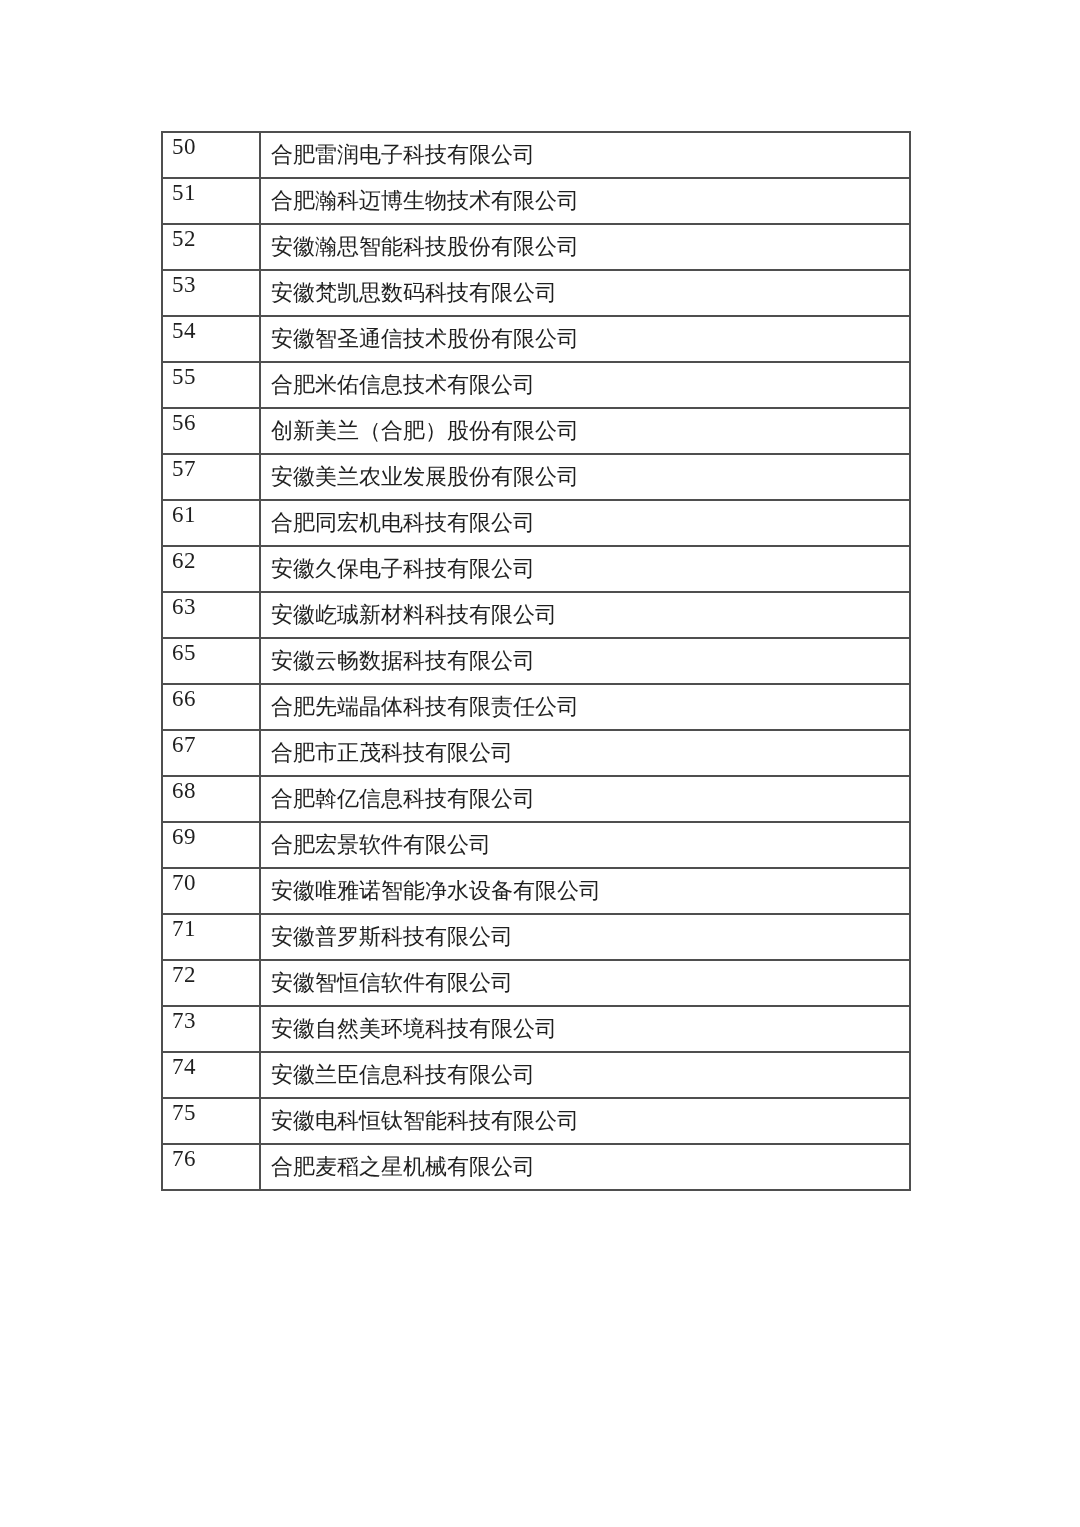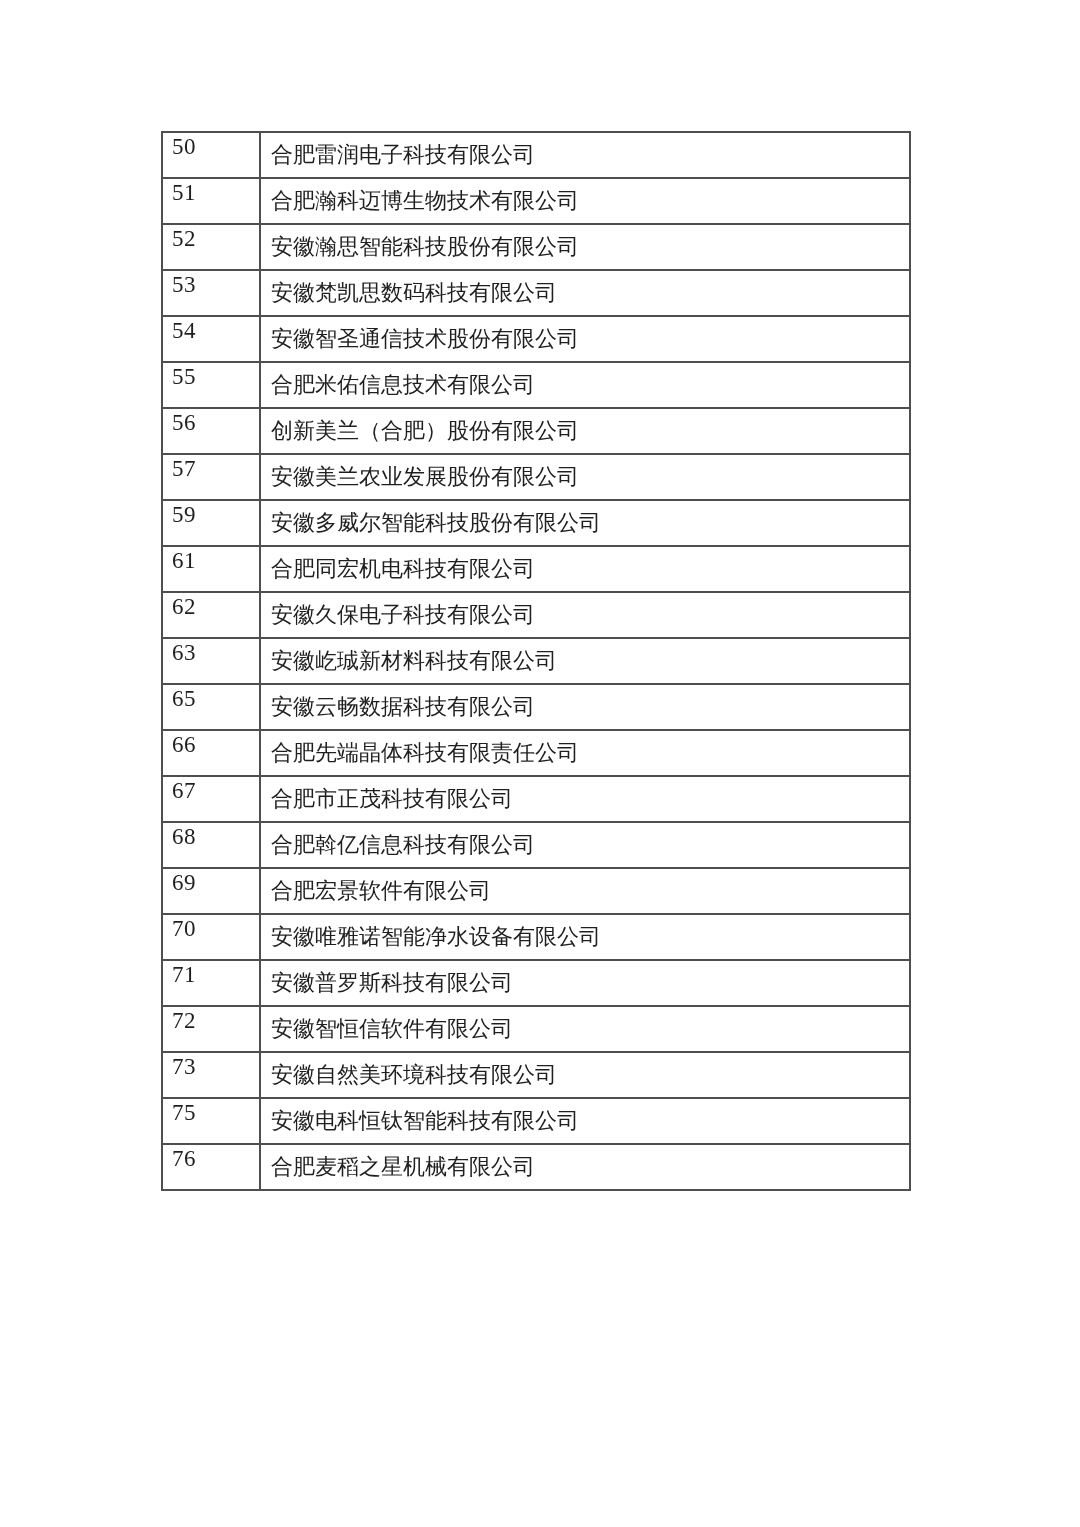--- a/index.html
+++ b/index.html
@@ -80,24 +80,20 @@
         </tr>
         <tr>
           <td class="num-cell">56</td>
           <td class="name-cell">创新美兰（合肥）股份有限公司</td>
         </tr>
         <tr>
           <td class="num-cell">57</td>
           <td class="name-cell">安徽美兰农业发展股份有限公司</td>
         </tr>
         <tr>
-          <td class="num-cell">59</td>
-          <td class="name-cell">安徽多威尔智能科技股份有限公司</td>
-        </tr>
-        <tr>
           <td class="num-cell">61</td>
           <td class="name-cell">合肥同宏机电科技有限公司</td>
         </tr>
         <tr>
           <td class="num-cell">62</td>
           <td class="name-cell">安徽久保电子科技有限公司</td>
         </tr>
         <tr>
           <td class="num-cell">63</td>
           <td class="name-cell">安徽屹珹新材料科技有限公司</td>
@@ -132,20 +128,24 @@
         </tr>
         <tr>
           <td class="num-cell">72</td>
           <td class="name-cell">安徽智恒信软件有限公司</td>
         </tr>
         <tr>
           <td class="num-cell">73</td>
           <td class="name-cell">安徽自然美环境科技有限公司</td>
         </tr>
         <tr>
+          <td class="num-cell">74</td>
+          <td class="name-cell">安徽兰臣信息科技有限公司</td>
+        </tr>
+        <tr>
           <td class="num-cell">75</td>
           <td class="name-cell">安徽电科恒钛智能科技有限公司</td>
         </tr>
         <tr>
           <td class="num-cell">76</td>
           <td class="name-cell">合肥麦稻之星机械有限公司</td>
         </tr>
       </tbody>
   </table>
 </div>

